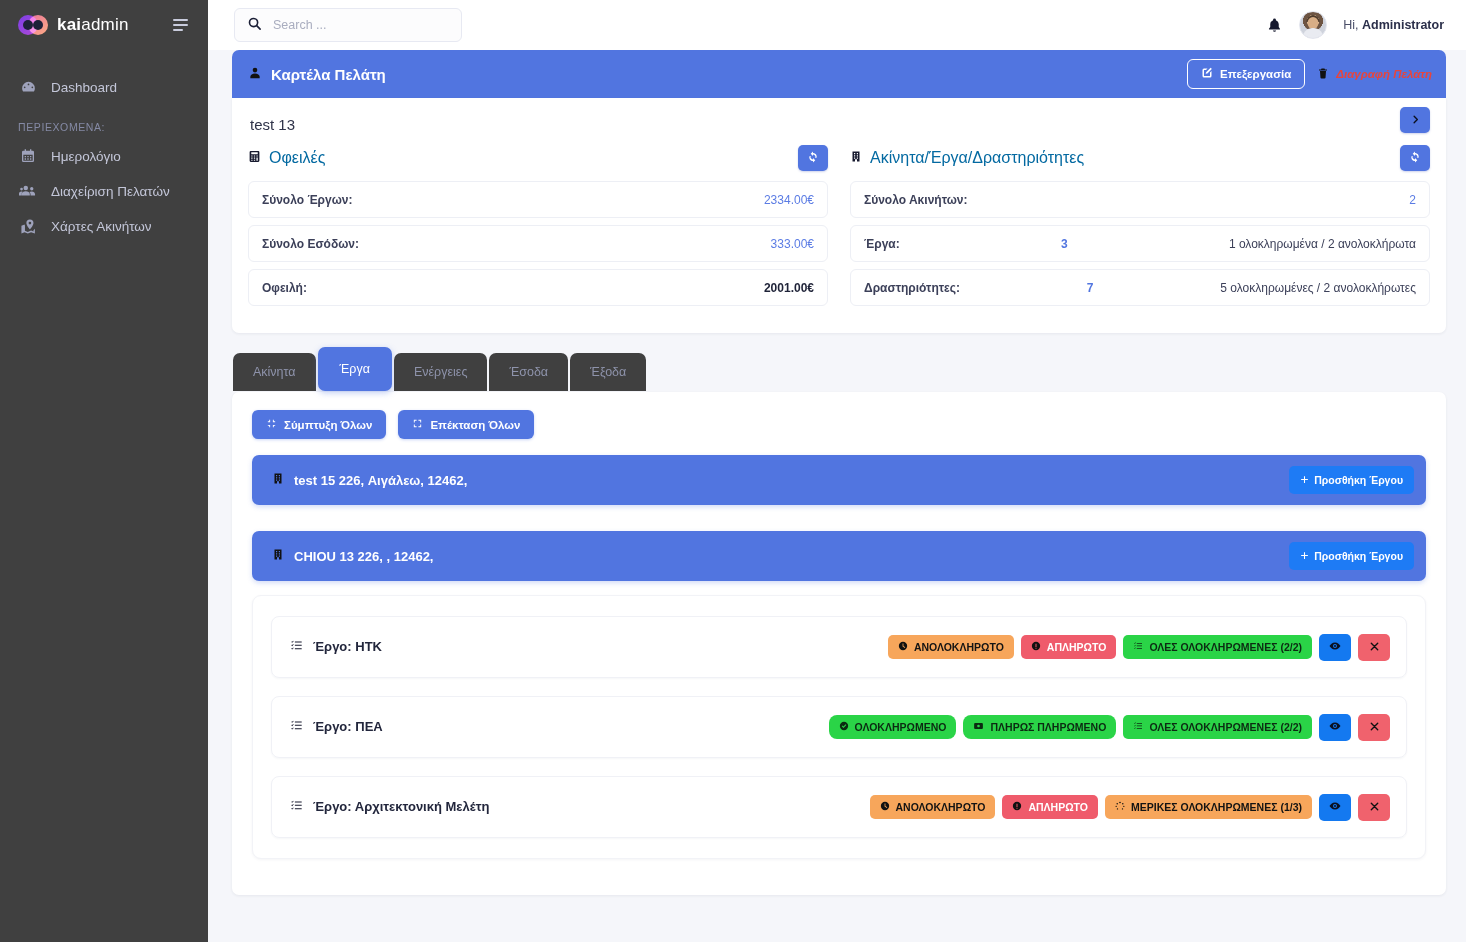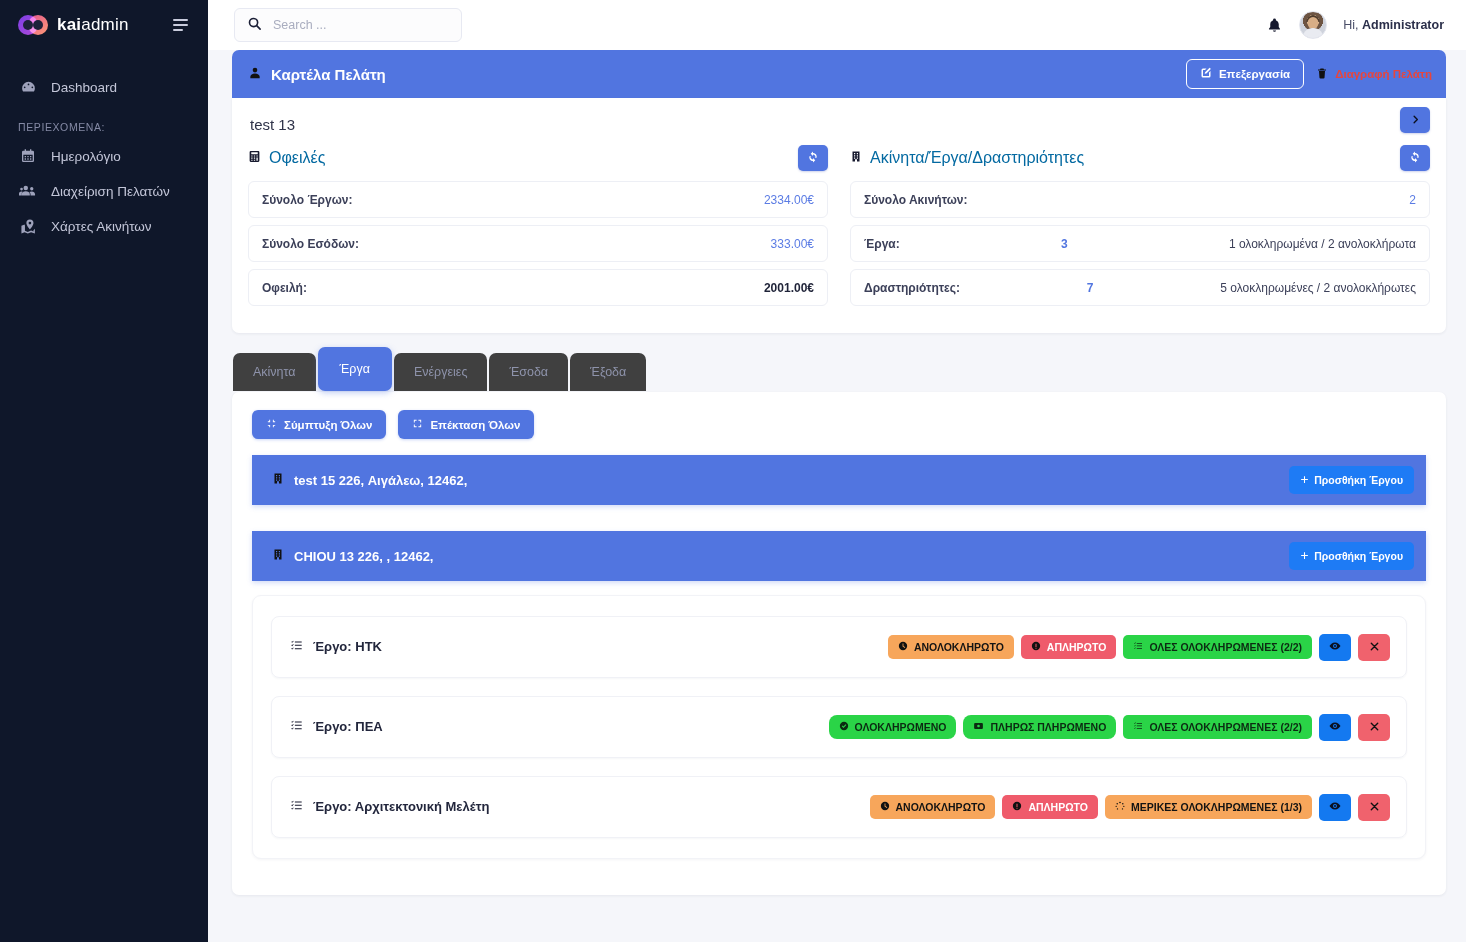--- a/index.html
+++ b/index.html
@@ -6,21 +6,21 @@
   html, body {
     width: 1466px; height: 942px;
     font-family: "Liberation Sans", sans-serif;
     background: #f5f6fa; overflow: hidden;
   }
   .app { display: flex; width: 1466px; height: 942px; }
 
   
   .sidebar {
     width: 208px; min-width: 208px; height: 942px;
-    background: #0f172a; color: #b9bcd0;
+    background: #404040; color: #b9bcd0;
     display: flex; flex-direction: column;
   }
   .sb-logo-row {
     height: 50px; display: flex; align-items: center;
     padding: 0 16px 0 18px; justify-content: space-between;
   }
   .sb-brand { display: flex; align-items: center; gap: 9px; }
   .logo-mark { width: 30px; height: 20px; position: relative; }
   .logo-mark .c1, .logo-mark .c2 {
     position: absolute; top: 0; width: 20px; height: 20px;
@@ -93,21 +93,21 @@
   .page-head-right { display: flex; align-items: center; gap: 12px; }
   .btn-outline {
     display: flex; align-items: center; gap: 7px;
     border: 1px solid #fff; color: #fff; background: transparent;
     border-radius: 6px; padding: 7px 13px; font-size: 11.5px; font-weight: 700;
     cursor: pointer; font-family: "Liberation Sans", sans-serif;
   }
   .btn-danger-link {
     display: flex; align-items: center; gap: 7px; color: #e8453c;
     background: transparent; border: 0; font-size: 11.5px; font-weight: 700;
-    cursor: pointer; font-family: "Liberation Sans", sans-serif;
+    cursor: pointer; font-family: "Liberation Sans", sans-serif; font-style: italic;
   }
   .btn-danger-link .ic { color: #111; }
 
   
   .card {
     background: #fff; border-radius: 0 0 7px 7px;
     box-shadow: 0 1px 3px rgba(35,40,70,.07);
     padding: 14px 16px 20px;
   }
   .cust-name { font-size: 15px; color: #2f3349; margin: 4px 0 10px 2px; }
@@ -160,21 +160,21 @@
   .btn-pill {
     display: flex; align-items: center; gap: 7px;
     background: #5175e0; color: #fff; border: 0; border-radius: 6px;
     padding: 8px 14px; font-size: 11.5px; font-weight: 700; cursor: pointer;
     font-family: "Liberation Sans", sans-serif;
     box-shadow: 0 1px 3px rgba(81,117,224,.3);
   }
 
   .prop-block { margin-bottom: 14px; }
   .prop-head {
-    background: #5175e0; border-radius: 0; height: 50px;
+    background: #5175e0; border-radius: 7px; height: 50px;
     display: flex; align-items: center; justify-content: space-between;
     padding: 0 12px 0 20px; color: #fff;
     box-shadow: 0 2px 5px rgba(81,117,224,.25);
   }
   .prop-title { display: flex; align-items: center; gap: 10px; font-size: 13px; font-weight: 700; }
   .btn-add {
     display: flex; align-items: center; gap: 5px;
     background: #1e7bf5; color: #fff; border: 0; border-radius: 5px;
     padding: 8px 11px; font-size: 10.5px; font-weight: 700; cursor: pointer;
     font-family: "Liberation Sans", sans-serif;

